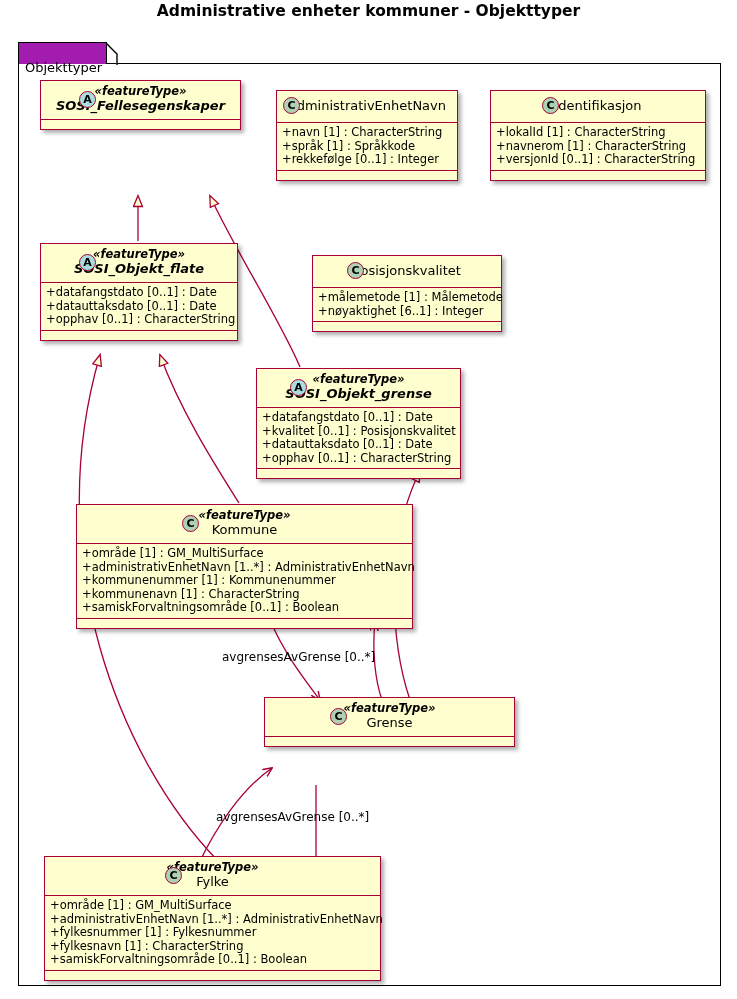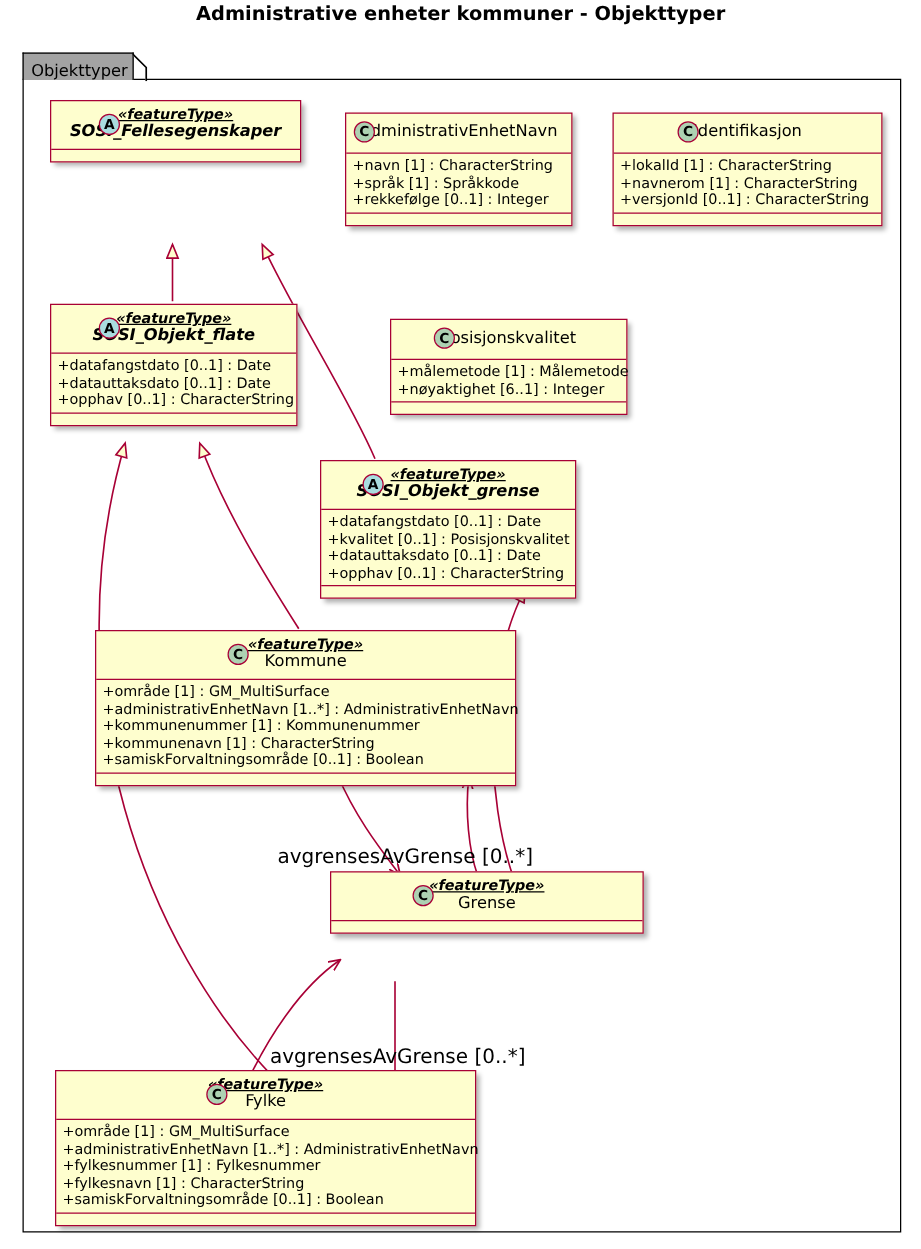--- a/index.html
+++ b/index.html
@@ -48,24 +48,24 @@
     left: 18px;
     top: 42px;
     width: 703px;
     height: 944px;
   }
   .package-tab {
     position: absolute;
     left: 0;
     top: 0;
     height: 22px;
-    padding: 4px 4px 0 6px;
+    padding: 14px 4px 0 6px;
     border: 1.4px solid #000000;
     border-bottom: none;
-    background: #a3a3a3;
+    background: #a21caf;
     font-size: 13px;
     line-height: 21px;
     color: #000000;
     box-sizing: border-box;
     z-index: 3;
   }
   .package-tab-corner {
     position: absolute;
     top: 0;
     left: 100%;
@@ -101,21 +101,20 @@
     border-bottom: 1.3px solid #A80036;
     box-sizing: border-box;
   }
   .uml-head .stereo {
     display: block;
     font-size: 11.5px;
     font-style: italic;
     font-weight: bold;
     color: #000000;
     line-height: 13px;
-    text-decoration: underline;
   }
   .uml-head .cname {
     display: block;
     font-size: 13px;
     color: #000000;
     line-height: 16px;
   }
   .uml-head .cname.italic {
     font-style: italic;
     font-weight: bold;
@@ -155,26 +154,25 @@
     color: #000000;
     white-space: nowrap;
   }
   .uml-ops {
     height: 9px;
   }
 
   
   .edge-label {
     position: absolute;
-    font-size: 16px;
+    font-size: 12px;
     color: #000000;
     background: transparent;
     white-space: nowrap;
     z-index: 5;
-    margin-top: 25px;
   }
 </style>
 </head>
 <body>
 
 <div id="canvas">
 
   <div class="diagram-title">Administrative enheter kommuner - Objekttyper</div>
 
   <div class="package">

